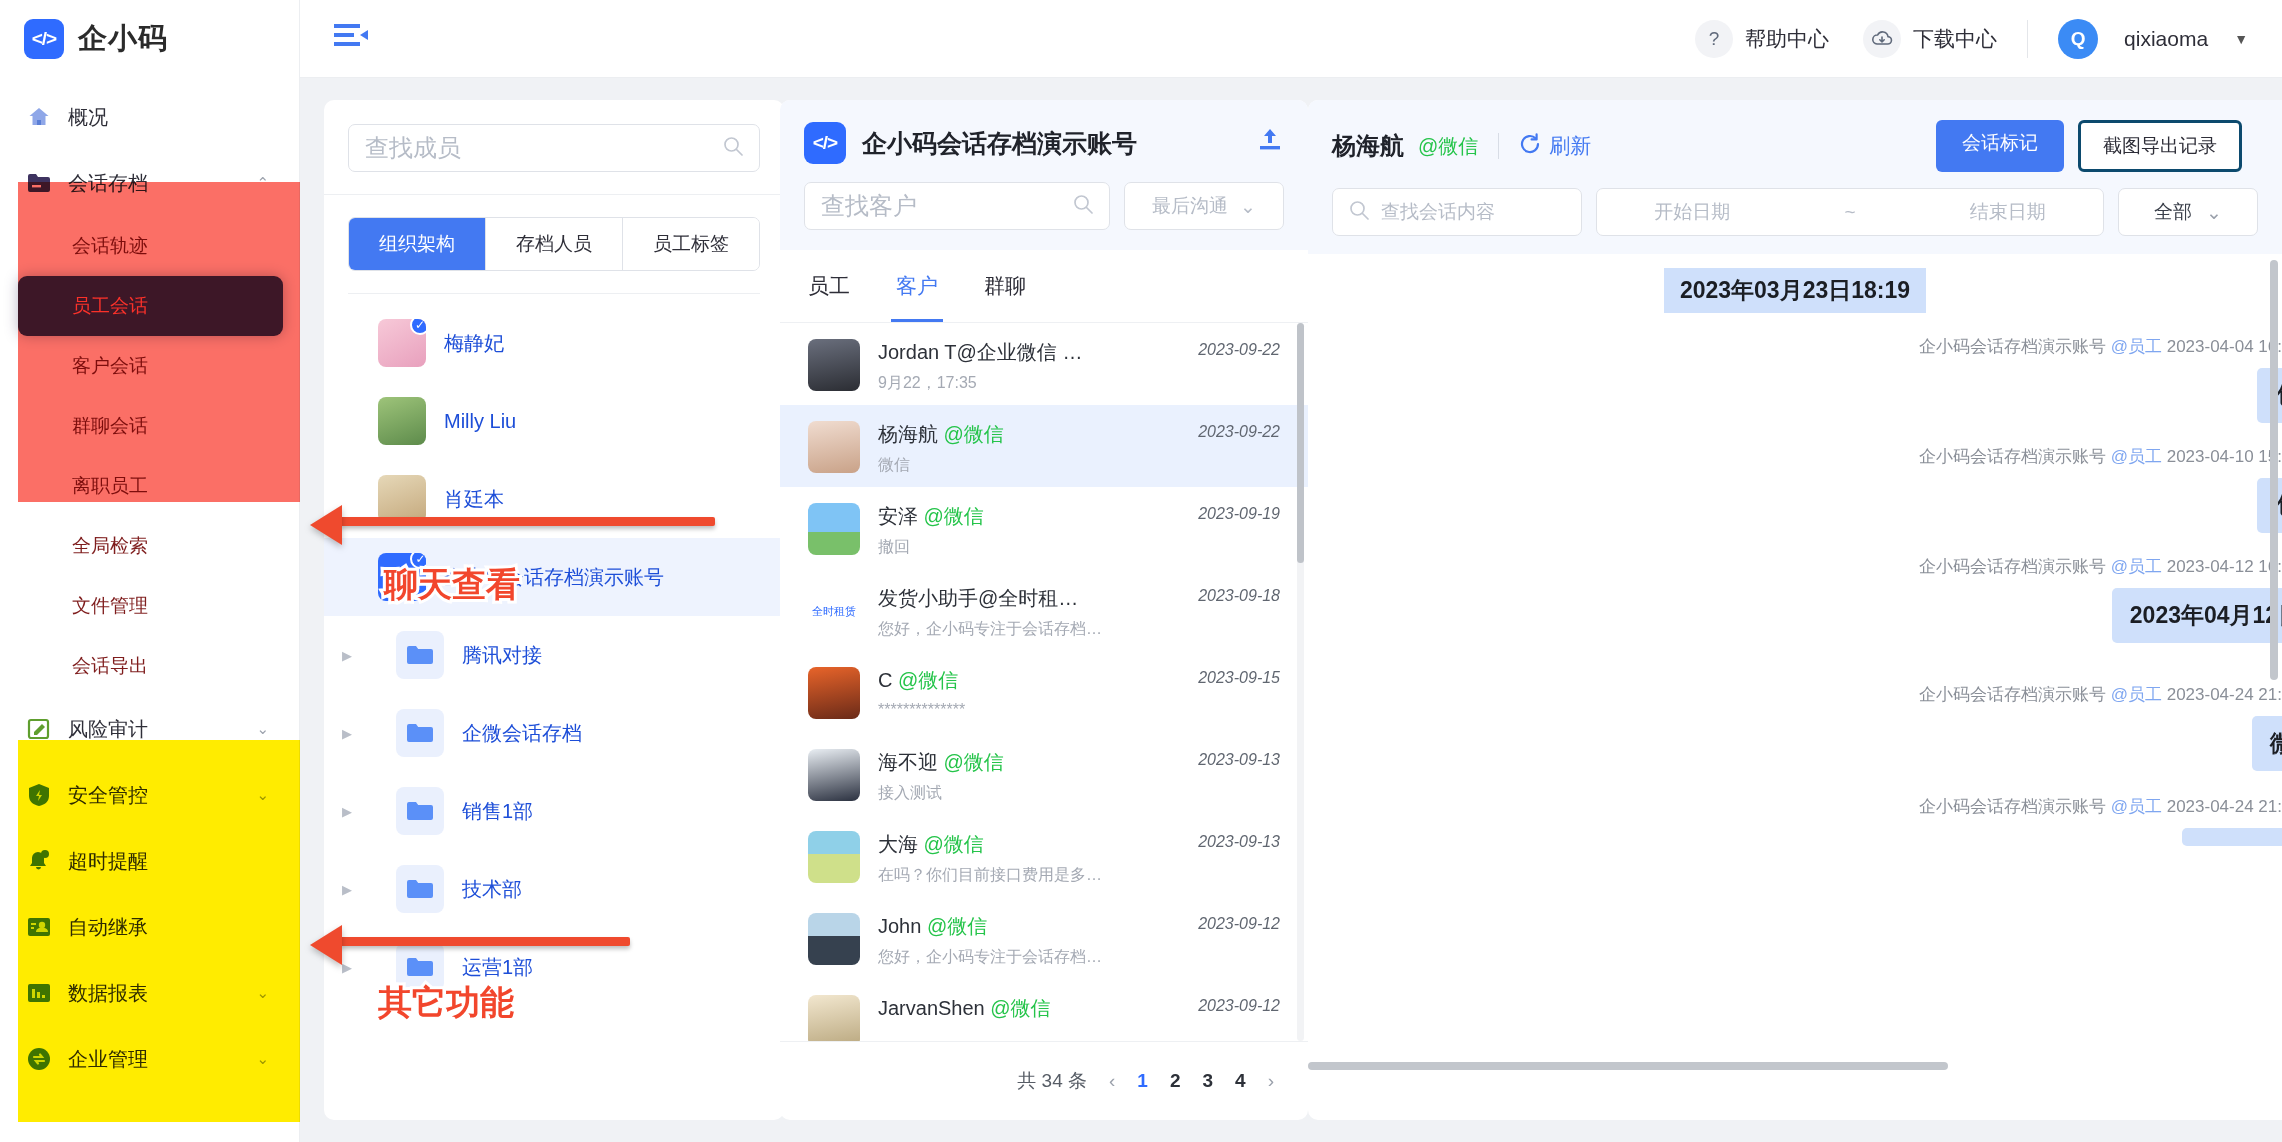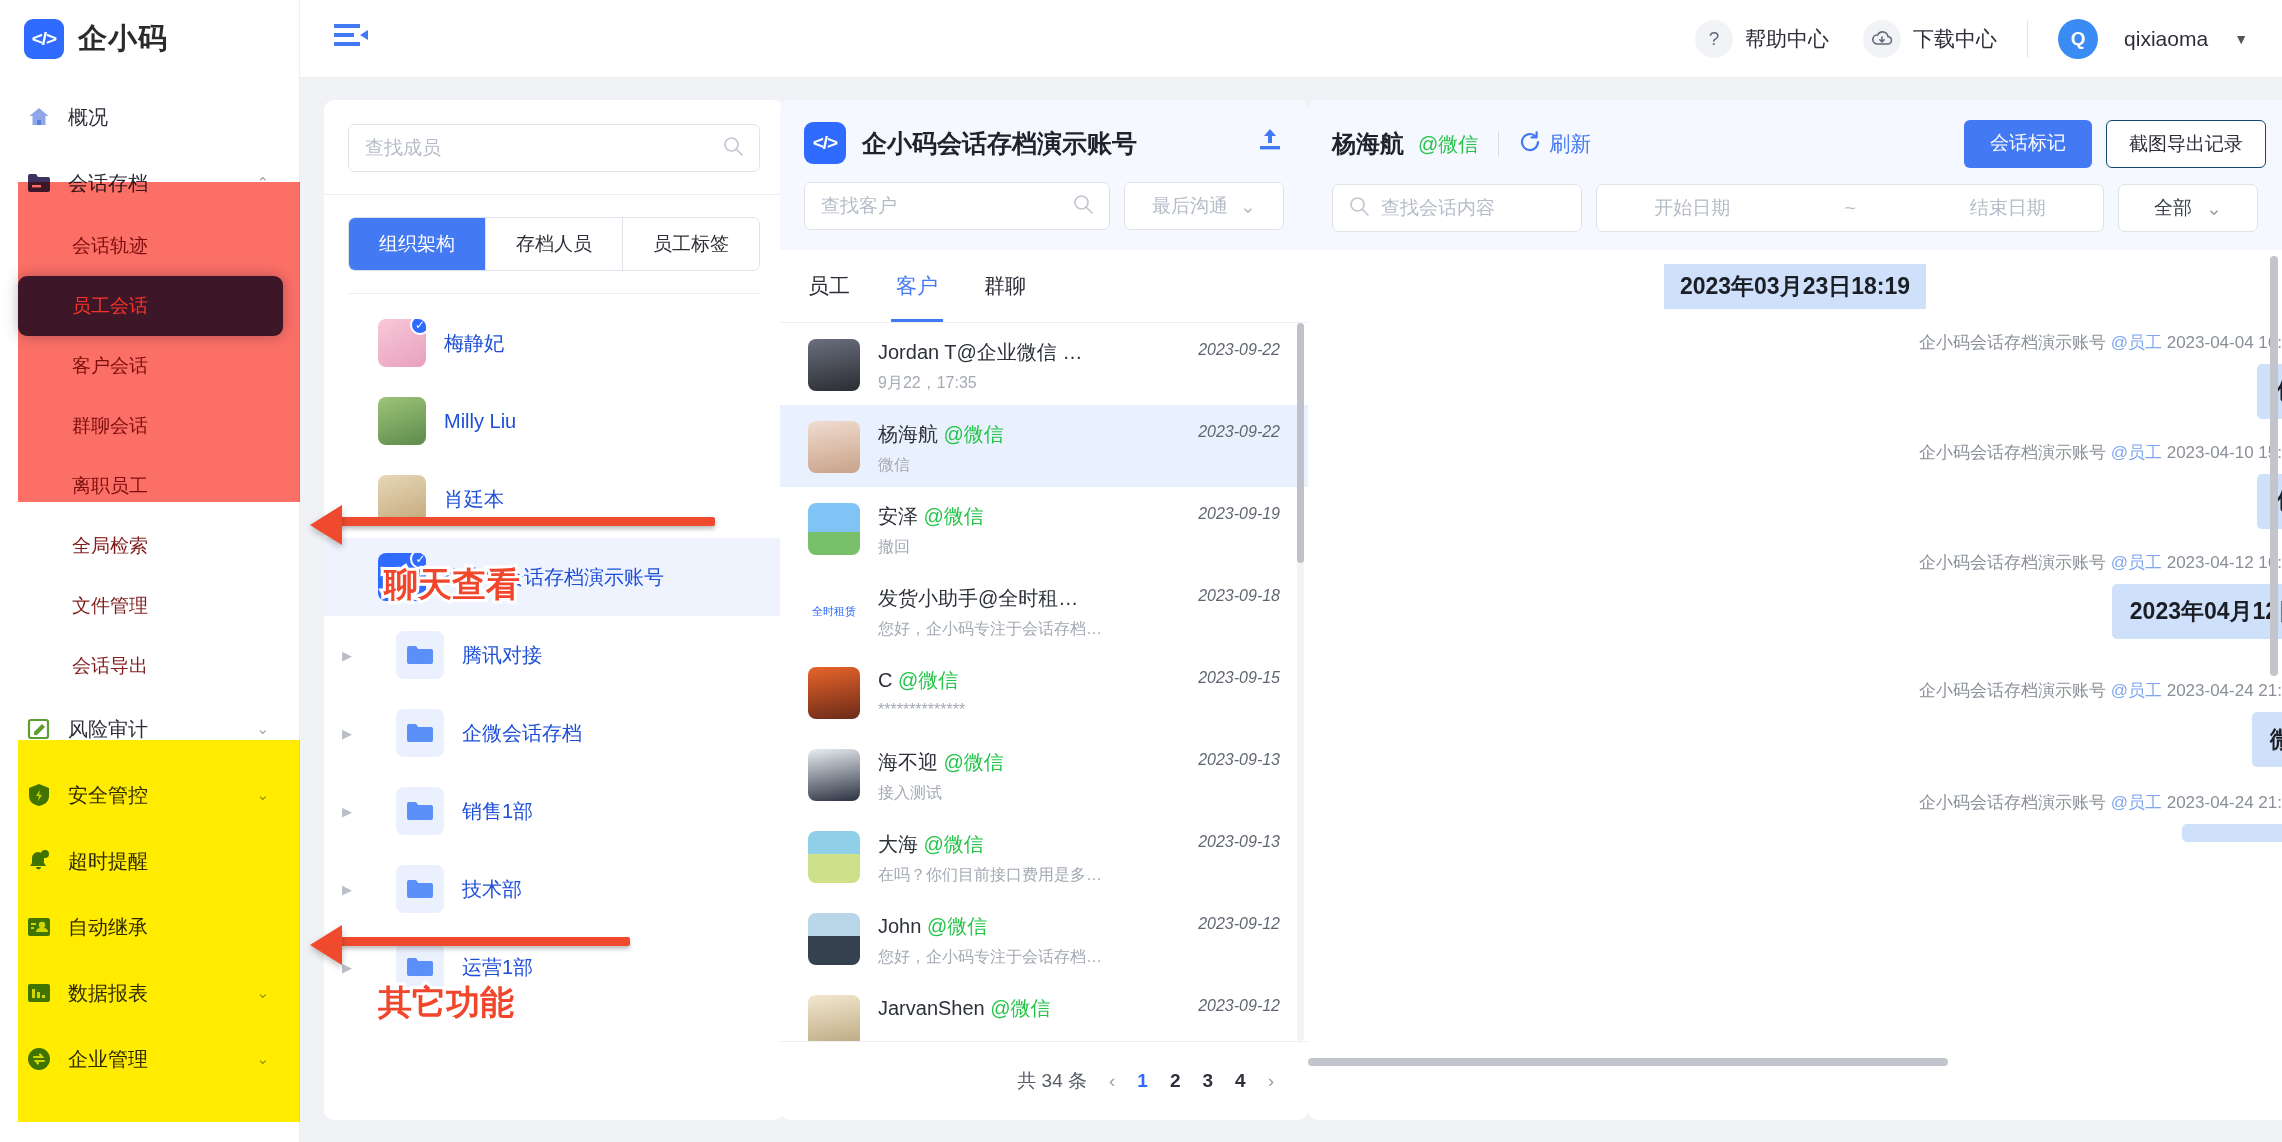--- a/index.html
+++ b/index.html
@@ -68,21 +68,21 @@
   .caret { margin-left: 14px; color:#555; font-size: 14px; }
 
   
   .p-member { position:absolute; left: 24px; top: 22px; width: 460px; height: 1020px;
               background:#fff; border-radius:10px; overflow:hidden; }
   .m-searchwrap { padding: 24px 24px 22px 24px; }
   .inp {
     display:flex; align-items:center; height: 48px; border:1px solid #dfe2e8; border-radius:7px;
     padding: 0 16px; background:#fff;
   }
-  .inp .ph { font-size: 19px; color:#b6bcc7; flex:1; }
+  .inp .ph { font-size: 24px; color:#b6bcc7; flex:1; }
   .inp .mag { color:#c2c7d1; font-size: 19px; }
   .m-divider { height:1px; background:#edeff2; }
 
   .segwrap { padding: 22px 24px 0 24px; }
   .seg { display:flex; border:1px solid #dfe2e8; border-radius:7px; overflow:hidden; width: 100%; }
   .seg-item { flex:1; text-align:center; line-height: 52px; font-size: 19px; color:#2e2e38;
               border-right:1px solid #dfe2e8; cursor:pointer; background:#fff; }
   .seg-item:last-child { border-right: none; }
   .seg-item.on { background:#4379f2; color:#fff; }
   .seg-under { height:1px; background:#edeff2; margin: 22px 24px 0 24px; }
@@ -142,23 +142,23 @@
 
   
   .p-chat { position:absolute; left: 1060px; top: 22px; width: 922px; height: 1020px;
             background:#fff; border-radius:10px 0 0 10px; overflow:hidden; }
   .ch-head { background:#f5f8fe; padding: 20px 0 18px 24px; }
   .ch-title-row { display:flex; align-items:center; gap: 14px; }
   .ch-name { font-size: 24px; font-weight:700; color:#20232b; }
   .ch-wx { font-size: 20px; color:#25c44a; }
   .ch-vsep { width:1px; height:26px; background:#d8dde6; margin: 0 6px; }
   .ch-refresh { display:flex; align-items:center; gap:8px; color:#4379f2; font-size:21px; cursor:pointer; }
-  .ch-btns { margin-left:auto; display:flex; gap: 14px; padding-right: 16px; }
+  .ch-btns { margin-left:auto; display:flex; gap: 14px; padding-right: 40px; }
   .btn-p { background:#4379f2; color:#fff; font-size:19px; border-radius:6px; padding: 0 26px; line-height:46px; cursor:pointer; }
-  .btn-s { background:#fff; color:#2e2e38; font-size:19px; border:1px solid #0c4a6e; border-radius:6px; padding: 0 22px; line-height:46px; cursor:pointer; }
+  .btn-s { background:#fff; color:#2e2e38; font-size:19px; border:3px solid #0c4a6e; border-radius:6px; padding: 0 22px; line-height:46px; cursor:pointer; }
   .ch-filters { display:flex; gap:14px; margin-top: 16px; padding-right: 24px; }
   .ch-search { width: 250px; display:flex; align-items:center; gap:12px; height:48px;
                border:1px solid #dfe2e8; border-radius:7px; padding:0 16px; background:#fff; }
   .ch-date { flex:1; display:flex; align-items:center; justify-content:space-around;
              height:48px; border:1px solid #dfe2e8; border-radius:7px; background:#fff;
              font-size:19px; color:#b6bcc7; }
   .ch-all { width: 140px; display:flex; align-items:center; justify-content:center; gap:14px;
             height:48px; border:1px solid #dfe2e8; border-radius:7px; background:#fff; font-size:19px; color:#3a3f4a; }
 
   .chat-body { position:relative; height: 820px; background:#fff; overflow:hidden; padding: 0 0 0 0; }

